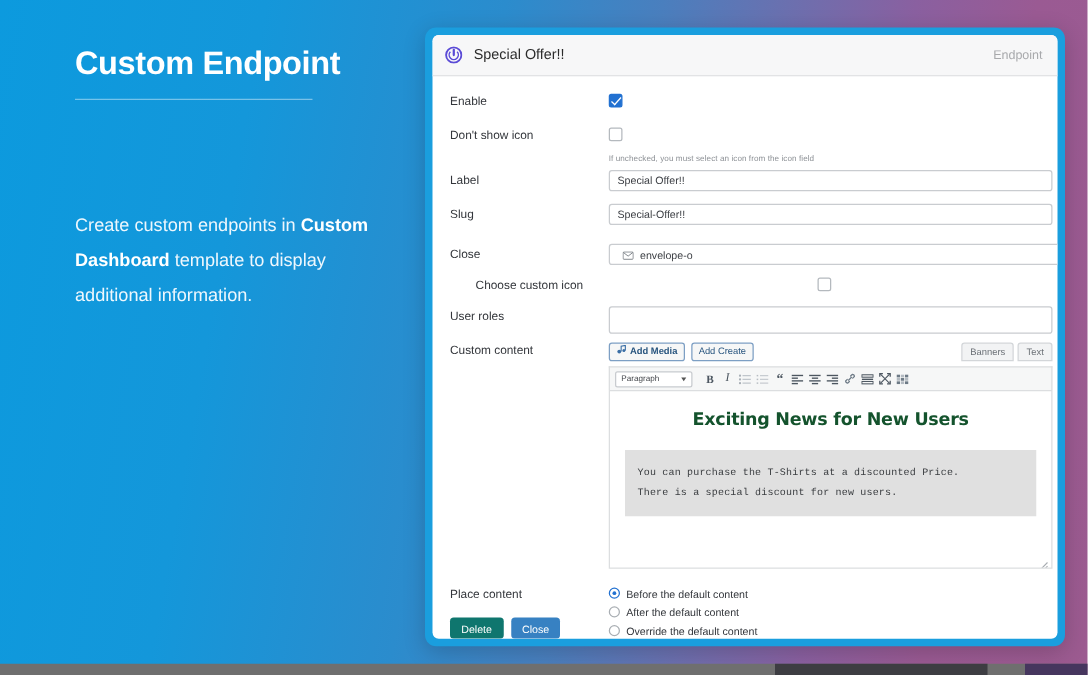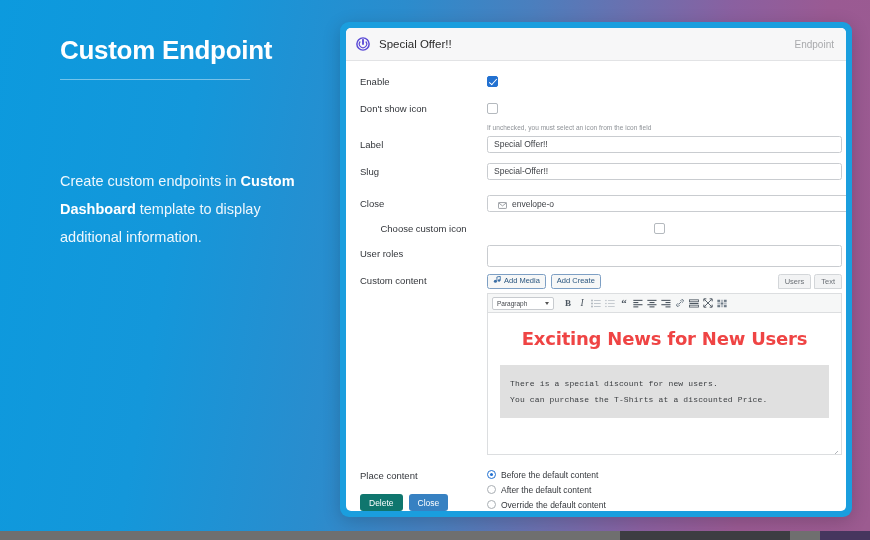--- a/index.html
+++ b/index.html
@@ -214,21 +214,21 @@
     border-radius: 2.5px;
     background: #f6f7f7;
     font-size: 7.5px;
     color: #2b5d93;
     padding: 0 5px;
     display: flex;
     align-items: center;
     line-height: 1;
     font-family: "Liberation Sans", sans-serif;
   }
-  .btn-media { border-color: #7d9fc4; color: #28557f; }
+  .btn-media { border-color: #7d9fc4; color: #28557f; font-weight: bold; }
   .btn-banner { margin-left: 5px; border-color: #7d9fc4; color: #28557f; }
   .btn-media .micon { margin-right: 3px; display: block; }
 
   .ed-tabs { margin-left: auto; display: flex; }
   .ed-tab {
     height: 15px;
     border: 1px solid #d3d6d9;
     background: #f2f3f4;
     font-size: 7.5px;
     color: #6b7076;
@@ -279,23 +279,23 @@
     border: 1px solid #dcdee0;
     background: #fff;
     height: 143px;
     padding: 10px 12px 0 12px;
     position: relative;
     overflow: hidden;
   }
   .ed-h2 {
     text-align: center;
     font-family: "DejaVu Sans", sans-serif;
-    font-size: 18px;
+    font-size: 14px;
     font-weight: bold;
-    color: #ef4444;
+    color: #14532d;
     letter-spacing: -0.2px;
     margin-top: 5px;
   }
   .ed-pre {
     margin-top: 16px;
     background: #e0e0e0;
     padding: 11px 10px;
     font-family: "Liberation Mono", monospace;
     font-size: 8px;
     color: #3a3d40;
@@ -462,21 +462,21 @@
                   <path d="M4.9 6.6 V1.2 L9.1 0.4 V5.6" fill="none" stroke="#3a6ea5" stroke-width="1.1"></path>
                 </svg>
               </span>
               <span>Add Media</span>
             </button>
             <button class="btn-banner">
               <span>Add Create</span>
             </button>
             <div class="ed-tabs">
               <div class="ed-tab">
-                <span>Users</span>
+                <span>Banners</span>
               </div>
               <div class="ed-tab">
                 <span>Text</span>
               </div>
             </div>
           </div>
 
           <div class="ed-toolbar">
             <div class="para-sel">
               <span>Paragraph</span>
@@ -572,22 +572,22 @@
                 <rect x="0.4" y="6.9" width="3.2" height="2.6" fill="#6d7a86"></rect>
                 <rect x="4.4" y="6.9" width="3.2" height="2.6" fill="#b3bac1"></rect>
                 <rect x="8.4" y="6.9" width="3.2" height="2.6" fill="#6d7a86"></rect>
               </svg>
             </div>
           </div>
 
           <div class="ed-canvas">
             <div class="ed-h2">Exciting News for New Users</div>
             <div class="ed-pre">
+              <div>You can purchase the T-Shirts at a discounted Price.</div>
               <div>There is a special discount for new users.</div>
-              <div>You can purchase the T-Shirts at a discounted Price.</div>
             </div>
             <span class="ed-resize">
               <svg width="8" height="8" viewBox="0 0 8 8">
                 <path d="M7 1 L1 7 M7 4 L4 7" stroke="#a8adb2" stroke-width="0.9"></path>
               </svg>
             </span>
           </div>
 
         </div>
       </div>

